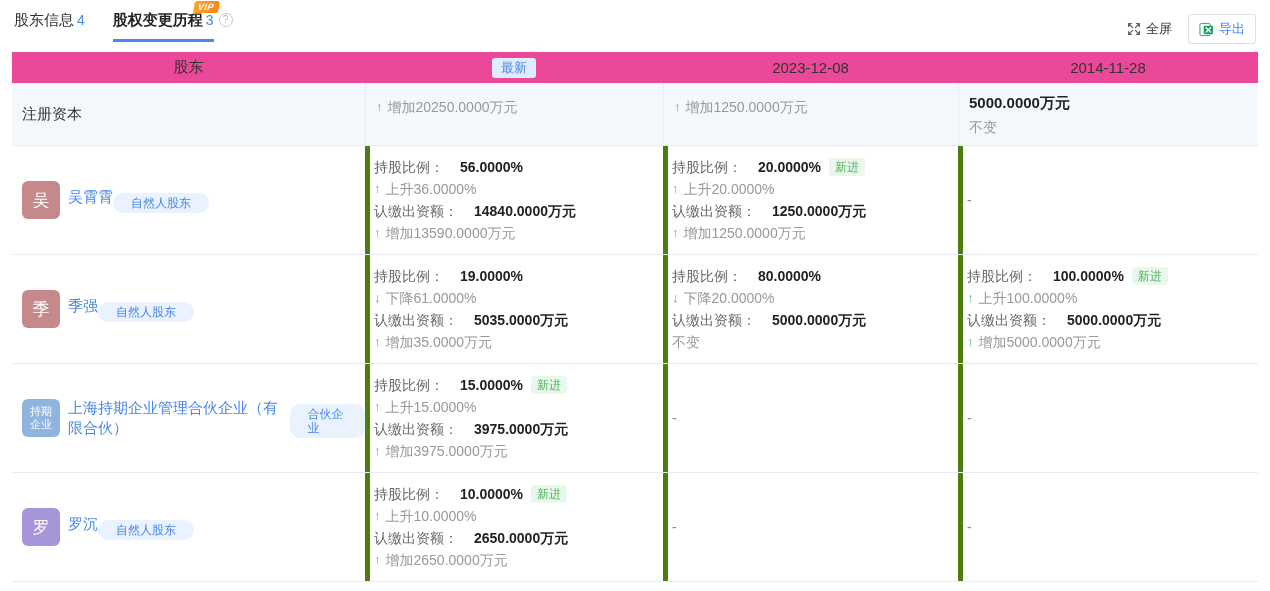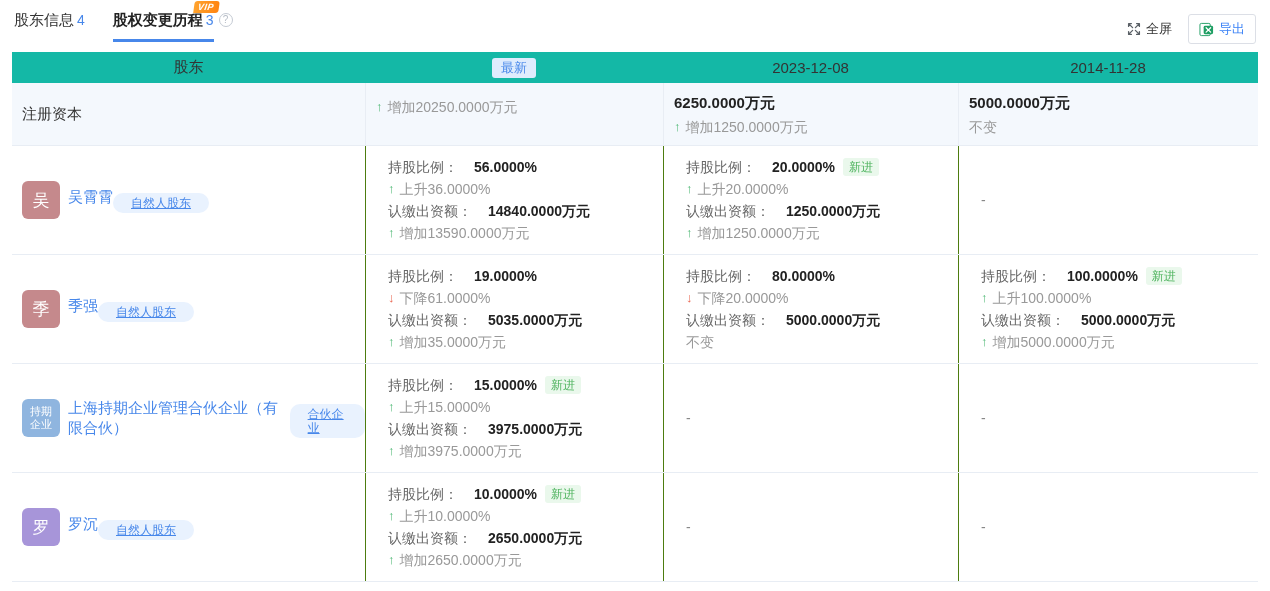--- a/index.html
+++ b/index.html
@@ -21,40 +21,40 @@
   .actions { display:flex; align-items:center; gap:16px; padding-top:3px; }
   .act-fullscreen { display:flex; align-items:center; gap:5px; font-size:13px; color:#333; cursor:pointer; }
   .export-btn { display:flex; align-items:center; gap:5px; font-size:13px; color:#3b82f6; background:#fff;
     border:1px solid #dcdfe6; border-radius:3px; padding:5px 10px; cursor:pointer; }
 
   
   .table { margin:10px 12px 0 12px; }
   .col1 { width:353px; flex:none; } .col2 { width:298px; flex:none; }
   .col3 { width:295px; flex:none; } .col4 { width:300px; flex:none; }
 
-  .thead { display:flex; align-items:center; background:#14b8a6; height:31px;justify-content:space-between; }
+  .thead { display:flex; align-items:center; background:#ec4899; height:31px;justify-content:space-between; }
   .th { text-align:center; font-size:15px; color:#333; }
   .badge-latest { display:inline-block; background:#dfecfd; color:#4787ea; font-size:13px; padding:3px 9px; border-radius:3px; line-height:14px; }
 
   .capital-row { display:flex; background:#f4f8fd; height:63px; border-bottom:1px solid #e8edf4; }
   .capital-row .col1 { display:flex; align-items:center; padding-left:10px; font-size:15px; color:#333; }
   .cap-cell { padding:10px 10px 0 10px; border-left:1px solid #e8edf4; }
   .cap-value { font-size:15px; font-weight:700; color:#222; line-height:20px; }
   .cap-change { display:flex; align-items:center; font-size:14px; color:#999; margin-top:5px; line-height:18px; }
 
   .s-row { display:flex; min-height:107px; border-bottom:1px solid #e8edf4; }
   .s-col1 { display:flex; align-items:center; gap:8px; padding-left:10px; }
   .avatar { width:38px; height:38px; border-radius:6px; color:#fff; display:flex; align-items:center; justify-content:center;
     font-size:17px; flex:none; white-space:pre-line; }
   .avatar.two-line { font-size:11px; line-height:13px; text-align:center; }
   .s-info { display:flex; flex-direction:row; align-items:flex-start; }
   .s-name { color:#4787ea; font-size:15px; line-height:20px; text-decoration:none; cursor:pointer; }
-  .s-tag { display:inline-block; background:#e9f2fe; color:#4787ea; font-size:12px; padding:3px 18px; border-radius:10px; margin-top:6px; line-height:14px;text-decoration:underline; }
-
-  .s-cell { padding:10px 22px; border-left:1px solid #4d7c0f; }
+  .s-tag { display:inline-block; background:#e9f2fe; color:#4787ea; font-size:12px; padding:3px 18px; border-radius:10px; margin-top:6px; line-height:14px; }
+
+  .s-cell { padding:10px 4px; border-left:5px solid #4d7c0f; }
   .s-cell.empty { display:flex; align-items:center; color:#888; font-size:14px; }
   .line { display:flex; align-items:center; font-size:14px; line-height:22px; }
   .lbl { color:#666; }
   .val { color:#222; font-weight:700; margin-left:16px; }
   .chg { color:#999; }
   .arr { font-weight:700; margin-right:5px; font-size:13px; }
   .arr.up { color:#4db874; }
   .arr.down { color:#ea6854; }
   .tag-new { background:#eaf8ec; color:#4eb35e; font-size:12px; padding:2px 6px; border-radius:3px; margin-left:8px; font-weight:400; line-height:14px; }
 </style>
@@ -104,21 +104,20 @@
 
   <div class="capital-row">
     <div class="col1">注册资本</div>
     <div class="cap-cell col2">
       <div class="cap-change">
           <span class="arr up">↑</span>
           <span>增加20250.0000万元</span>
         </div>
     </div>
     <div class="cap-cell col3">
-      <div class="cap-value">6250.0000万元</div>
       <div class="cap-change">
           <span class="arr up">↑</span>
           <span>增加1250.0000万元</span>
         </div>
     </div>
     <div class="cap-cell col4">
       <div class="cap-value">5000.0000万元</div>
       <div class="cap-change">
           <span>不变</span>
         </div>

